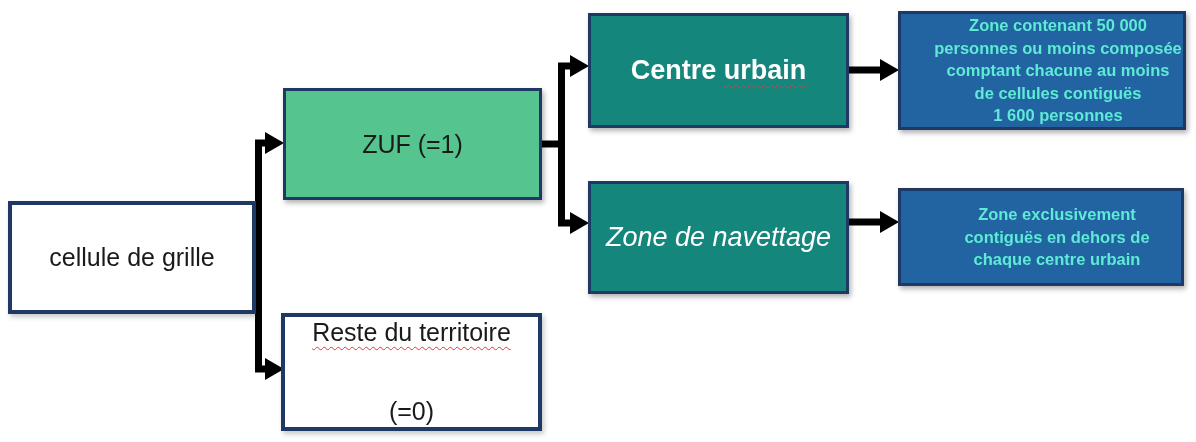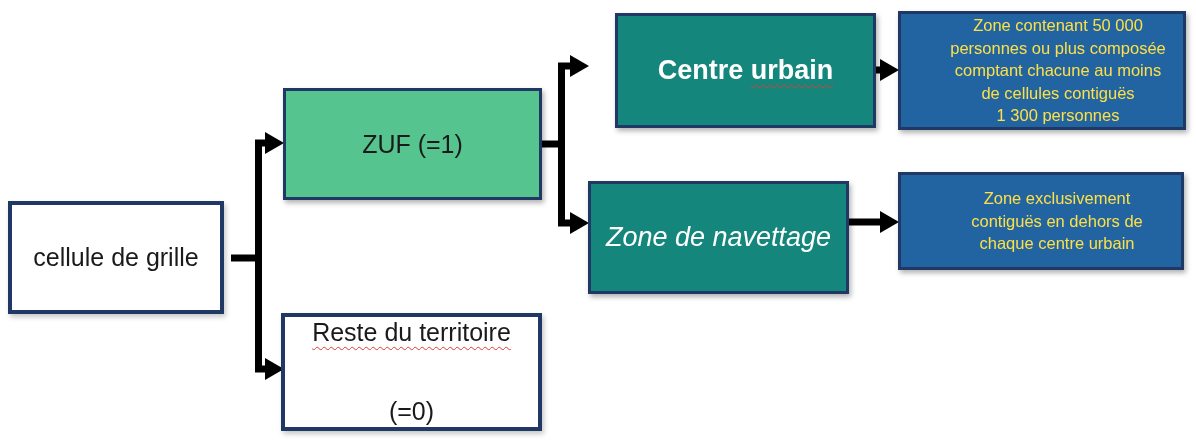--- a/index.html
+++ b/index.html
@@ -44,34 +44,34 @@
     box-shadow: 2px 3px 5px rgba(0,0,0,0.30);
     text-align: center;
   }
   .box.teal {
     background: var(--teal);
     color: #ffffff;
     box-shadow: 2px 3px 5px rgba(0,0,0,0.30);
   }
   .box.blue {
     background: var(--blue);
-    color: #fde047;
-    font-weight: normal;
+    color: #5eead4;
+    font-weight: bold;
     font-size: 16.5px;
     line-height: 1.36;
     box-shadow: 2px 3px 5px rgba(0,0,0,0.30);
     padding-left: 32px;
   }
-  .box-cellule   { left: 8px;   top: 201px; width: 216px; height: 113px; }
+  .box-cellule   { left: 8px;   top: 201px; width: 248px; height: 113px; }
   .box-zuf       { left: 283px; top: 88px;  width: 259px; height: 112px; }
   .box-reste     { left: 281px; top: 313px; width: 261px; height: 118px; gap: 44px; }
-  .box-centre    { left: 588px; top: 13px;  width: 261px; height: 115px; font-size: 27px; font-weight: bold; margin-left: 27px; }
+  .box-centre    { left: 588px; top: 13px;  width: 261px; height: 115px; font-size: 27px; font-weight: bold; }
   .box-navettage { left: 588px; top: 172px; width: 261px; height: 113px; font-size: 27px; font-style: italic; margin-top: 9px; }
   .box-bluetop   { left: 898px; top: 11px;  width: 288px; height: 119px; }
-  .box-bluebottom{ left: 898px; top: 172px; width: 286px; height: 98px;  }
+  .box-bluebottom{ left: 898px; top: 188px; width: 286px; height: 98px;  }
   .squiggle {
     text-decoration-line: underline;
     text-decoration-style: wavy;
     text-decoration-color: var(--squiggle);
     text-decoration-thickness: 1px;
     text-underline-offset: 5px;
     text-decoration-skip-ink: none;
   }
   svg.connectors {
     position: absolute;
@@ -128,24 +128,24 @@
   <div class="box teal box-centre">
     <div><span>Centre </span><span class="squiggle">urbain</span></div>
   </div>
 
   <div class="box teal box-navettage">
     <div>Zone de navettage</div>
   </div>
 
   <div class="box blue box-bluetop">
     <div>Zone contenant 50 000</div>
-    <div>personnes ou plus composée</div>
+    <div>personnes ou moins composée</div>
     <div>comptant chacune au moins</div>
     <div>de cellules contiguës</div>
-    <div>1 300 personnes</div>
+    <div>1 600 personnes</div>
   </div>
 
   <div class="box blue box-bluebottom">
     <div>Zone exclusivement</div>
     <div>contiguës en dehors de</div>
     <div>chaque centre urbain</div>
   </div>
 
 </div>
 

